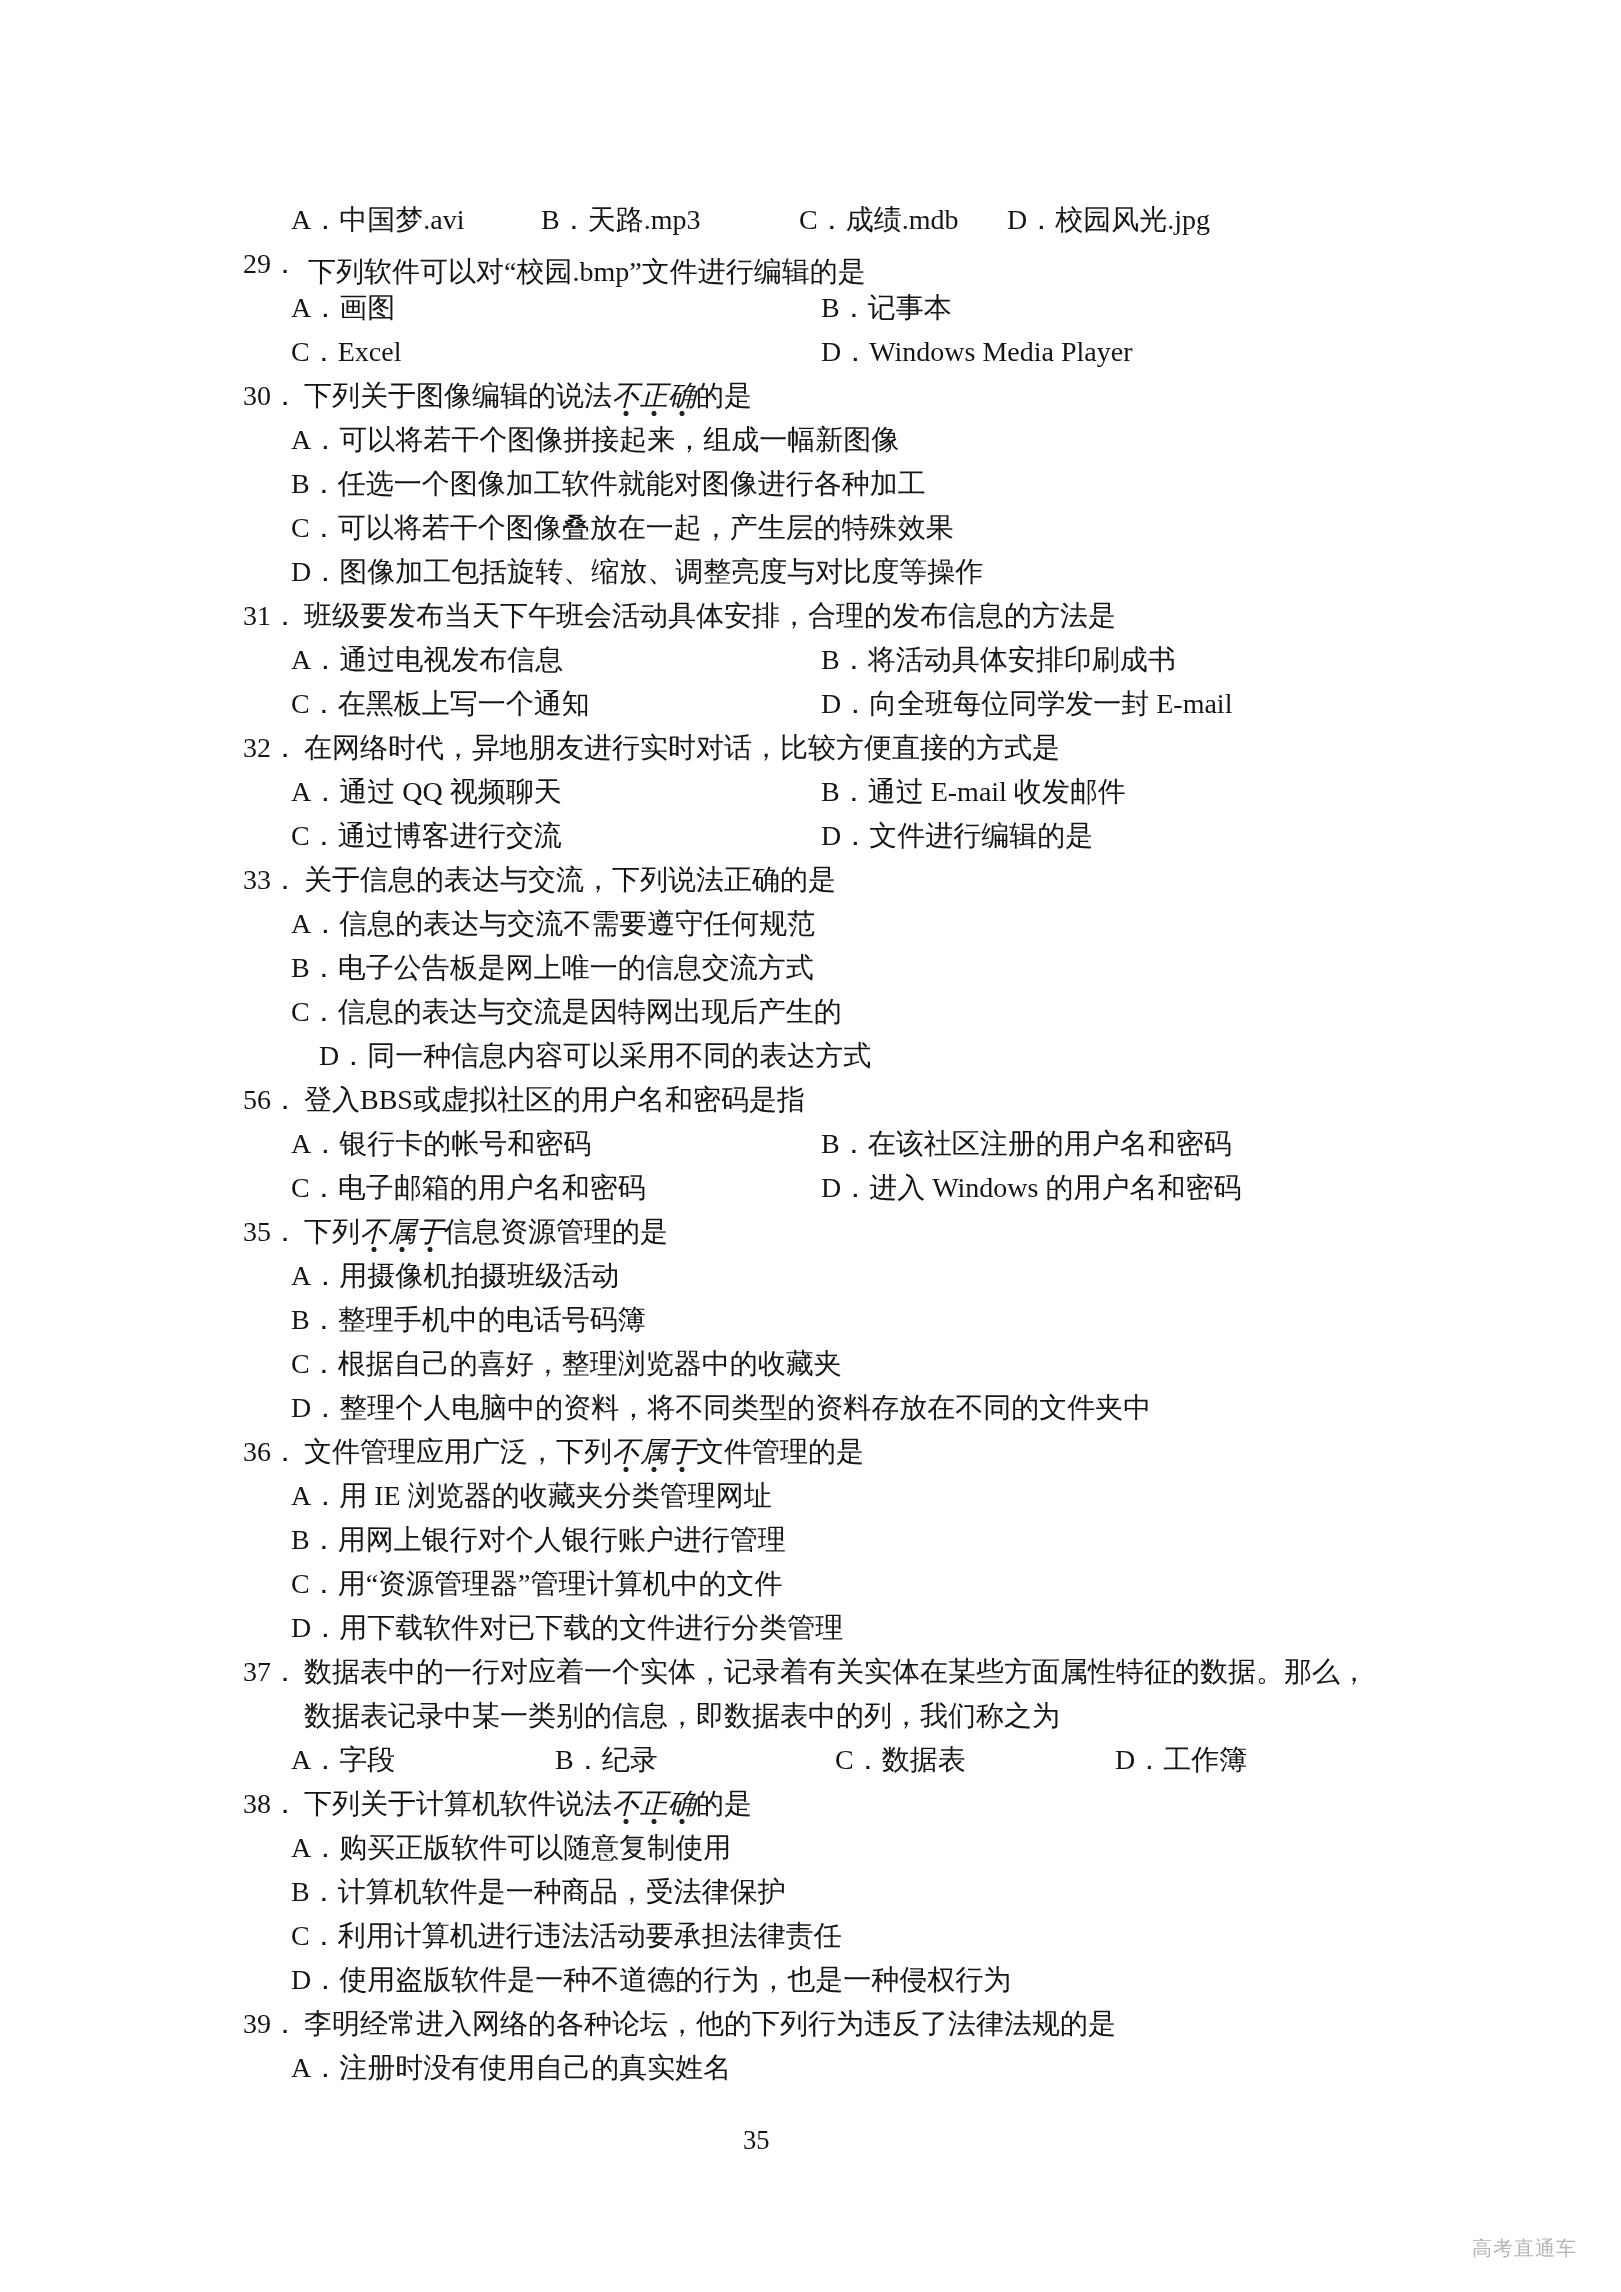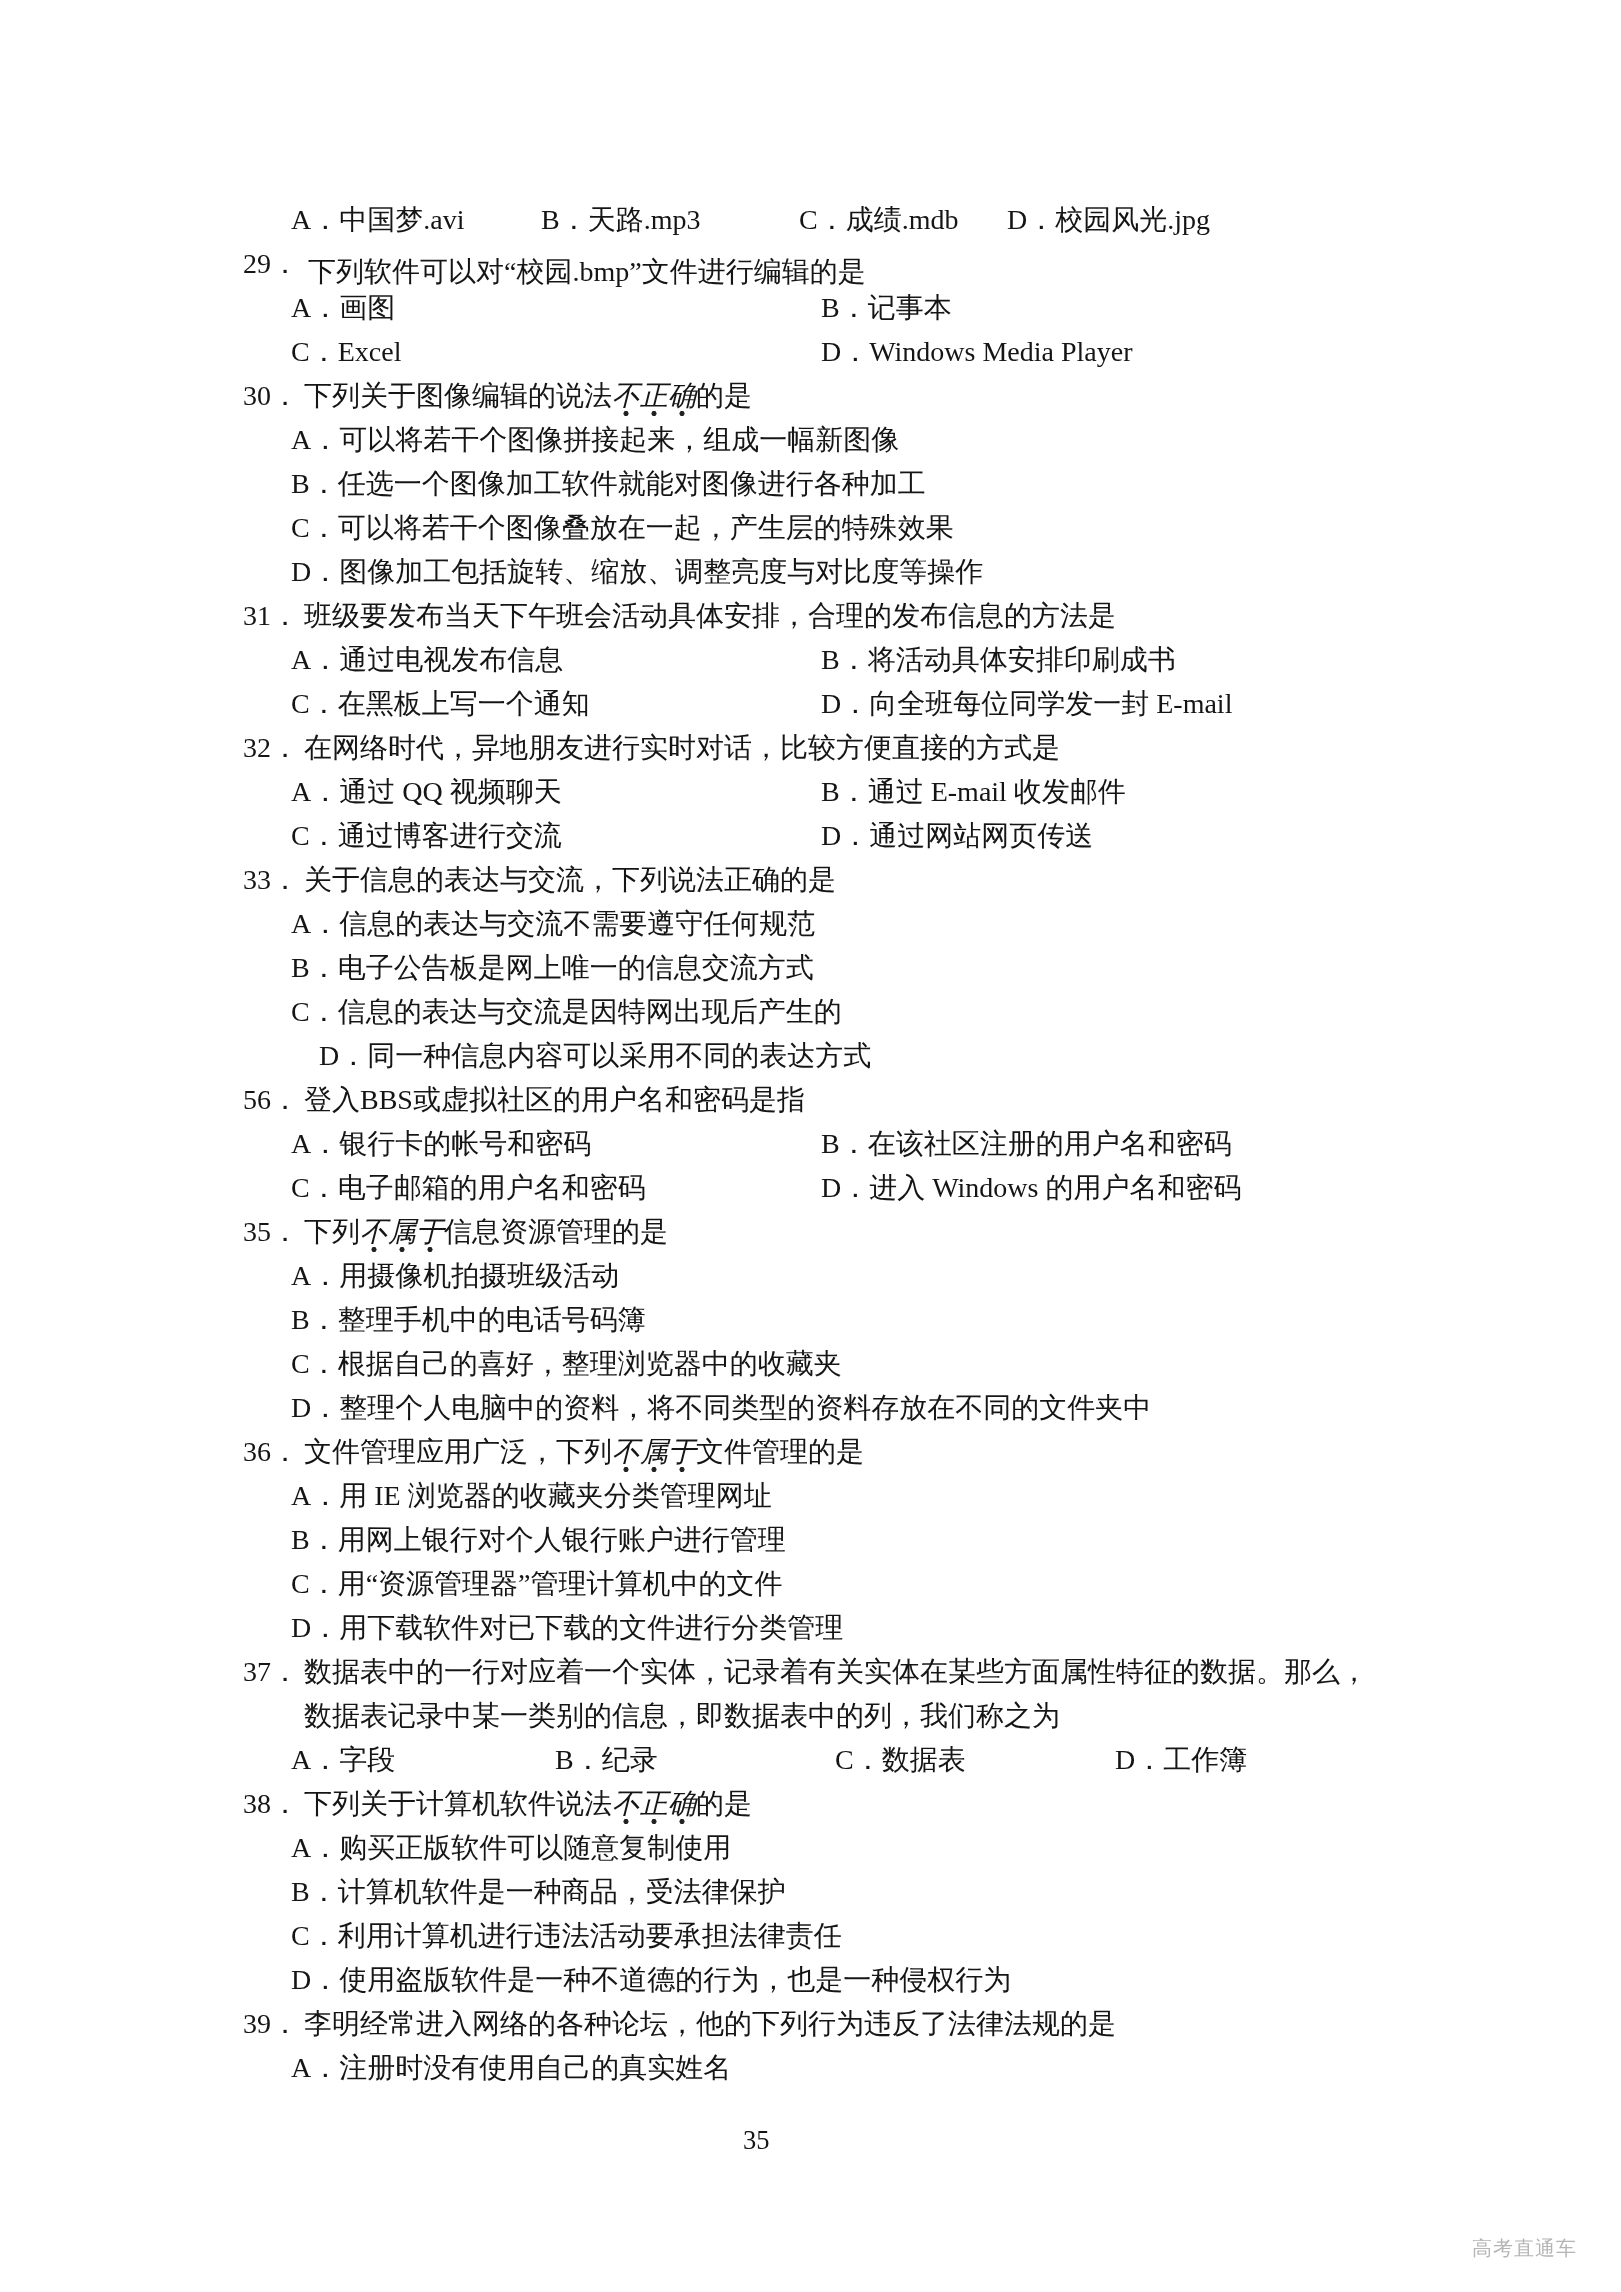--- a/index.html
+++ b/index.html
@@ -95,21 +95,21 @@
       <div class="line">
         <span class="seg" style="left: 243px;">32．</span>
         <span class="seg" style="left: 304px;"><span>在网络时代，异地朋友进行实时对话，比较方便直接的方式是</span></span>
       </div>
       <div class="line">
         <span class="seg" style="left: 291px;">A．通过 QQ 视频聊天</span>
         <span class="seg" style="left: 821px;">B．通过 E-mail 收发邮件</span>
       </div>
       <div class="line">
         <span class="seg" style="left: 291px;">C．通过博客进行交流</span>
-        <span class="seg" style="left: 821px;">D．通过网站网页传送</span>
+        <span class="seg" style="left: 821px;">D．文件进行编辑的是</span>
       </div>
       <div class="line">
         <span class="seg" style="left: 243px;">33．</span>
         <span class="seg" style="left: 304px;"><span>关于信息的表达与交流，下列说法正确的是</span></span>
       </div>
       <div class="line">
         <span class="seg" style="left: 291px;">A．信息的表达与交流不需要遵守任何规范</span>
       </div>
       <div class="line">
         <span class="seg" style="left: 291px;">B．电子公告板是网上唯一的信息交流方式</span>

